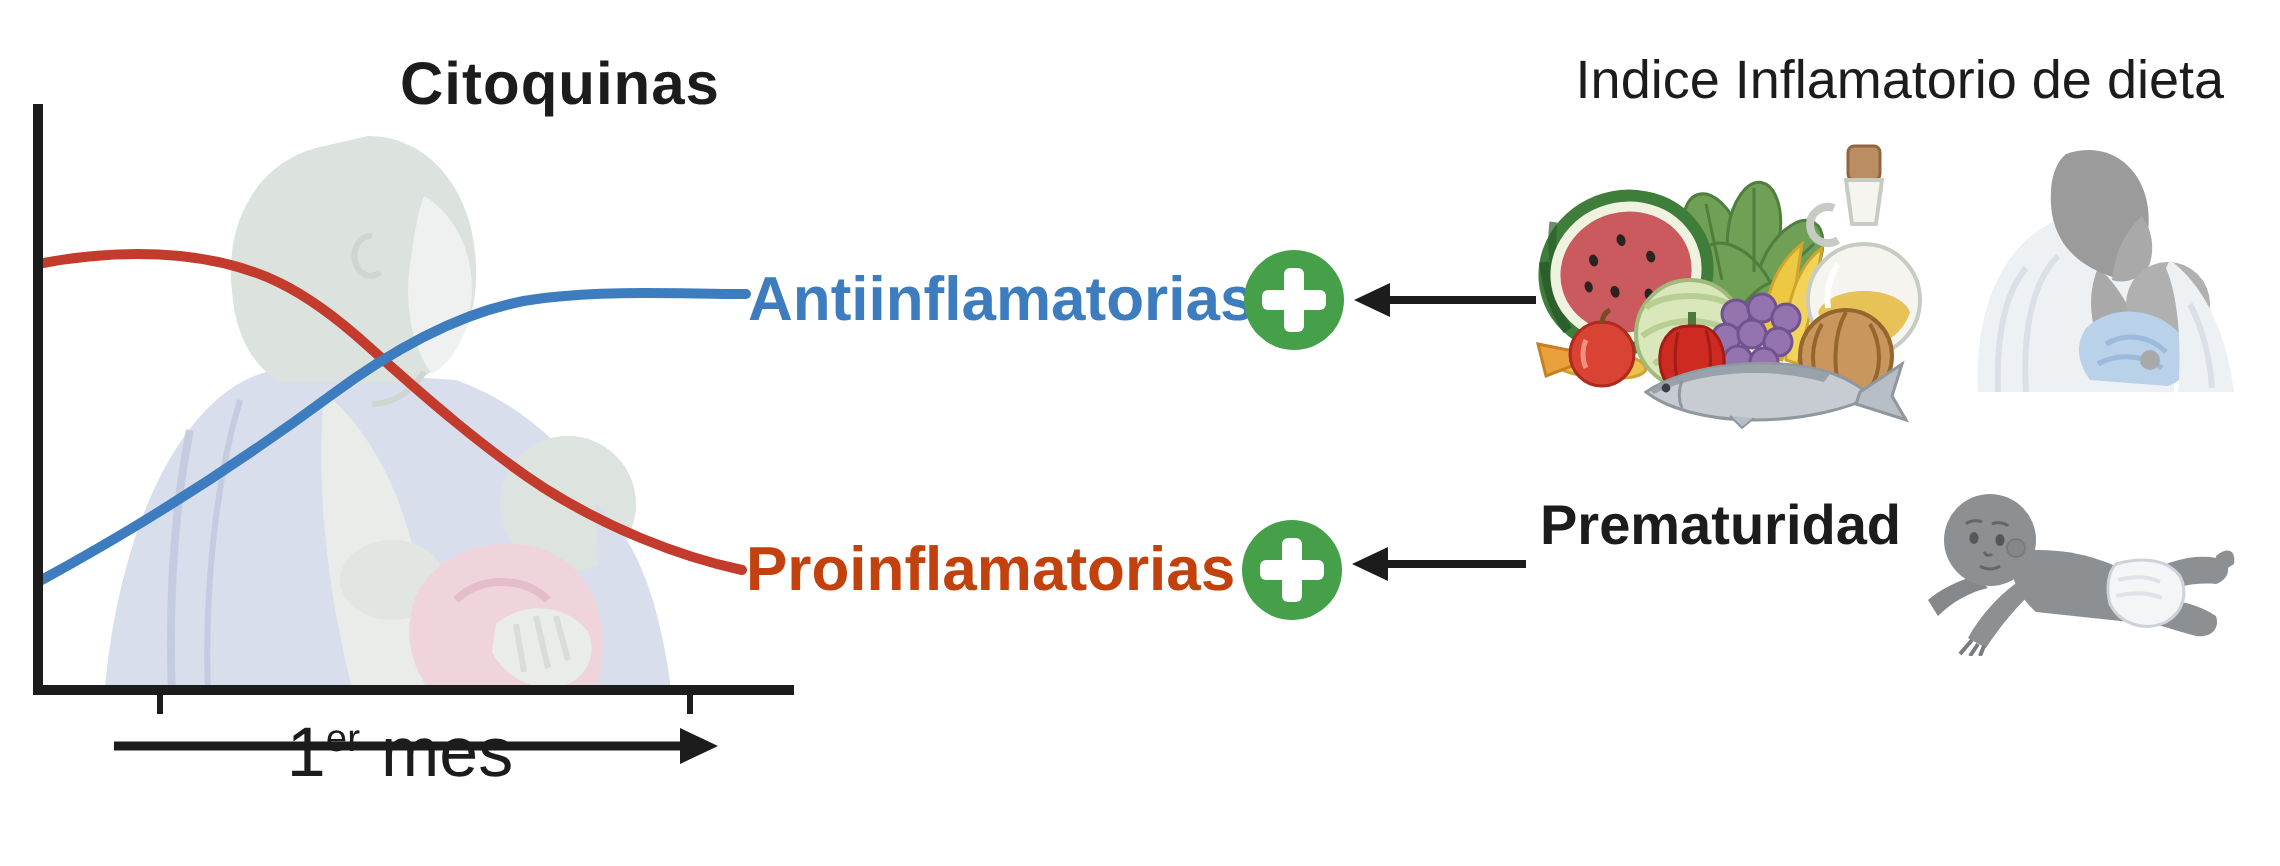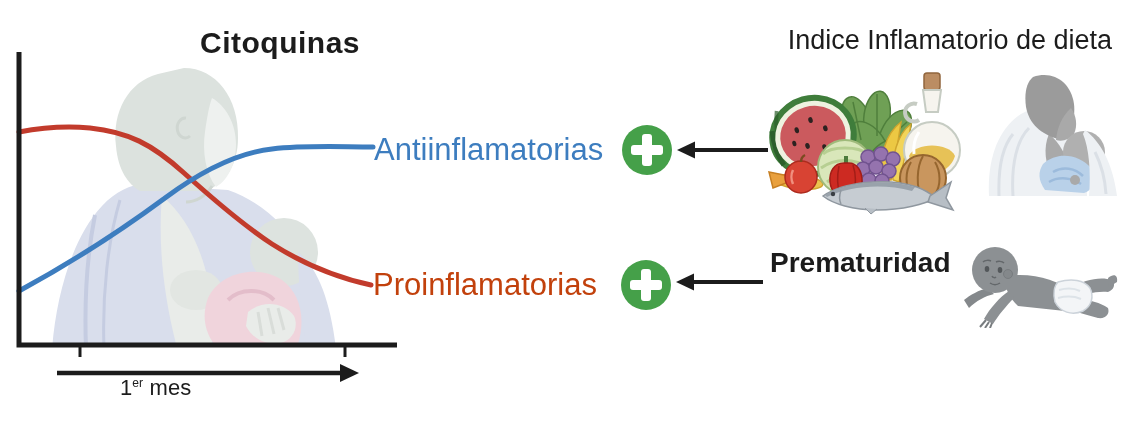--- a/index.html
+++ b/index.html
@@ -2,38 +2,38 @@
 <html><head>
 <meta charset="utf-8">
 <style>
   html,body{margin:0;padding:0;background:#ffffff;}
   .canvas{position:relative;width:1140px;height:433px;background:#ffffff;overflow:hidden;
           font-family:"Liberation Sans", sans-serif;color:#1c1c1c;}
   .abs{position:absolute;}
   .chart-svg{left:0;top:0;width:420px;height:433px;}
   .chart-title{left:60px;top:26px;width:300px;text-align:right;font-size:30px;font-weight:700;letter-spacing:0.5px;}
   .diet-title{left:708px;top:25px;width:404px;text-align:right;font-size:27px;font-weight:400;}
-  .series-label{font-size:31px;font-weight:400;white-space:nowrap;}
+  .series-label{font-size:31px;font-weight:700;white-space:nowrap;}
   .label-anti{left:374px;top:132px;color:#3d7dbf;}
   .label-pro{left:373px;top:267px;color:#a32e23;}
   .plus-badge{width:50px;height:50px;border-radius:50%;background:#45a049;}
   .plus-top{left:622px;top:125px;}
   .plus-bottom{left:621px;top:260px;}
   .plus-badge::before,.plus-badge::after{content:"";position:absolute;left:50%;top:50%;
       transform:translate(-50%,-50%);background:#ffffff;border-radius:3px;}
   .plus-badge::before{width:32px;height:10px;}
   .plus-badge::after{width:10px;height:32px;}
   .arrow{color:#1c1c1c;}
   .arrow-top{left:675px;top:141px;width:94px;height:18px;}
   .arrow-bottom{left:674px;top:273px;width:90px;height:18px;}
   .food-svg{left:765px;top:70px;width:200px;height:145px;}
   .mother-svg{left:983px;top:72px;width:140px;height:124px;}
   .baby-svg{left:962px;top:238px;width:156px;height:90px;}
   .risk-text{left:770px;top:247px;font-size:28px;line-height:31px;font-weight:700;}
-  .x-label{left:120px;top:375px;width:160px;text-align:left;font-size:22px;}
+  .x-label{left:120px;top:357px;width:160px;text-align:center;font-size:35px;}
   .x-label sup{font-size:0.55em;}
   .x-label .unit{margin-left:0.3em;}
 </style>
 </head>
 <body>
 
 <div class="canvas">
 
   <div class="abs chart-title">Citoquinas</div>
 

